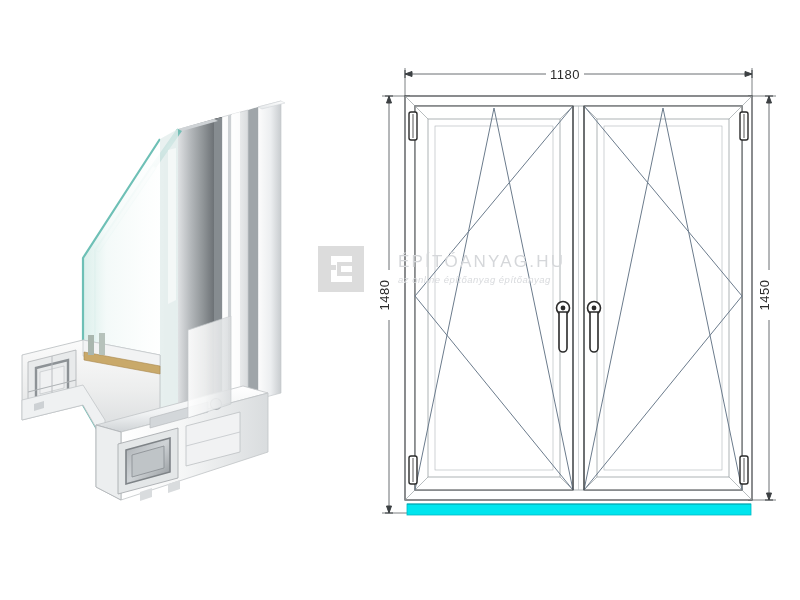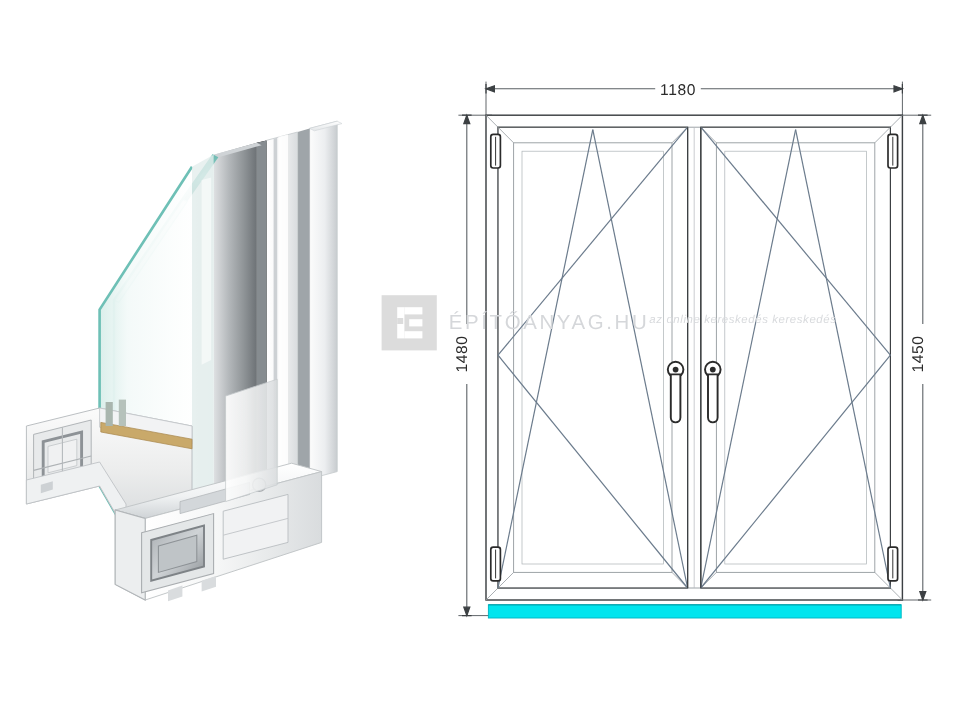--- a/index.html
+++ b/index.html
@@ -90,22 +90,23 @@
   #wm-logo-box .e-dot {
     position: absolute;
     left: 13px;
     top: 19px;
     width: 5px;
     height: 5px;
     background: #dcdcdc;
   }
   #wm-text {
     display: flex;
-    flex-direction: row;
+    flex-direction: column;
     justify-content: center;
+    margin-left: 24px;
   }
   #wm-title {
     font-size: 17px;
     letter-spacing: 2.2px;
     color: #d5d7da;
     font-weight: 400;
     line-height: 1.15;
     white-space: nowrap;
   }
   #wm-sub {
@@ -279,21 +280,21 @@
   <div id="watermark">
     <div id="wm-logo-box">
       <span class="e-stem"></span>
       <span class="e-top"></span>
       <span class="e-mid"></span>
       <span class="e-bot"></span>
       <span class="e-dot"></span>
     </div>
     <div id="wm-text">
       <div id="wm-title">ÉPÍTŐANYAG.HU</div>
-      <div id="wm-sub">az online kereskedés kereskedés</div>
+      <div id="wm-sub">az online építőanyag építőanyag</div>
     </div>
   </div>
 
   <div id="drawing-panel">
     <svg id="drawing-svg" width="490" height="600" viewBox="0 0 490 600">
 
       <g>
 
         <line x1="95" y1="68" x2="95" y2="96" stroke="#5a5f63" stroke-width="0.8"></line>
         <line x1="442" y1="68" x2="442" y2="96" stroke="#5a5f63" stroke-width="0.8"></line>

